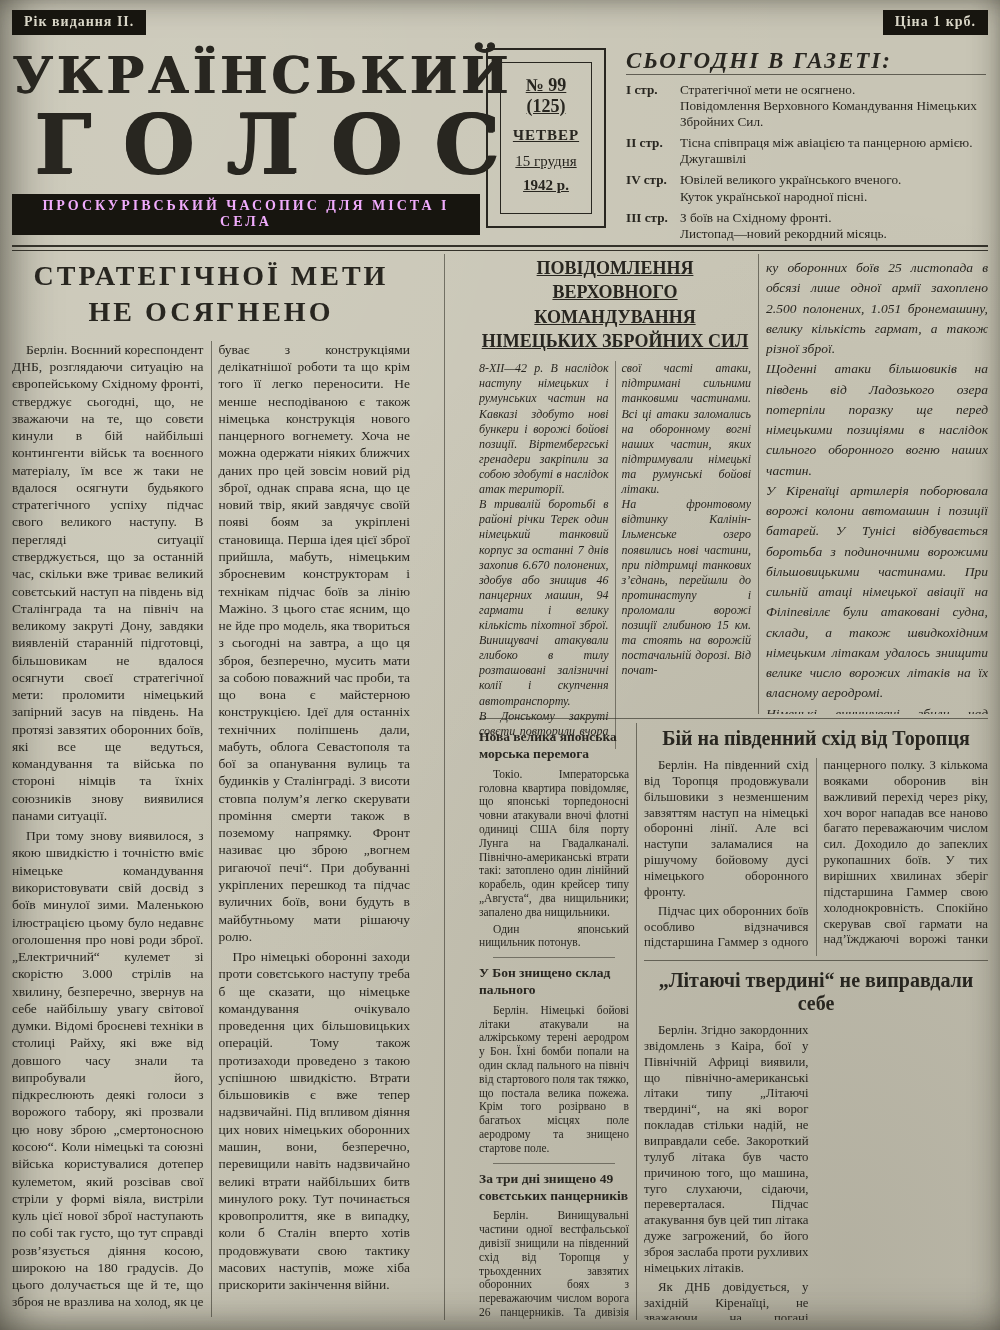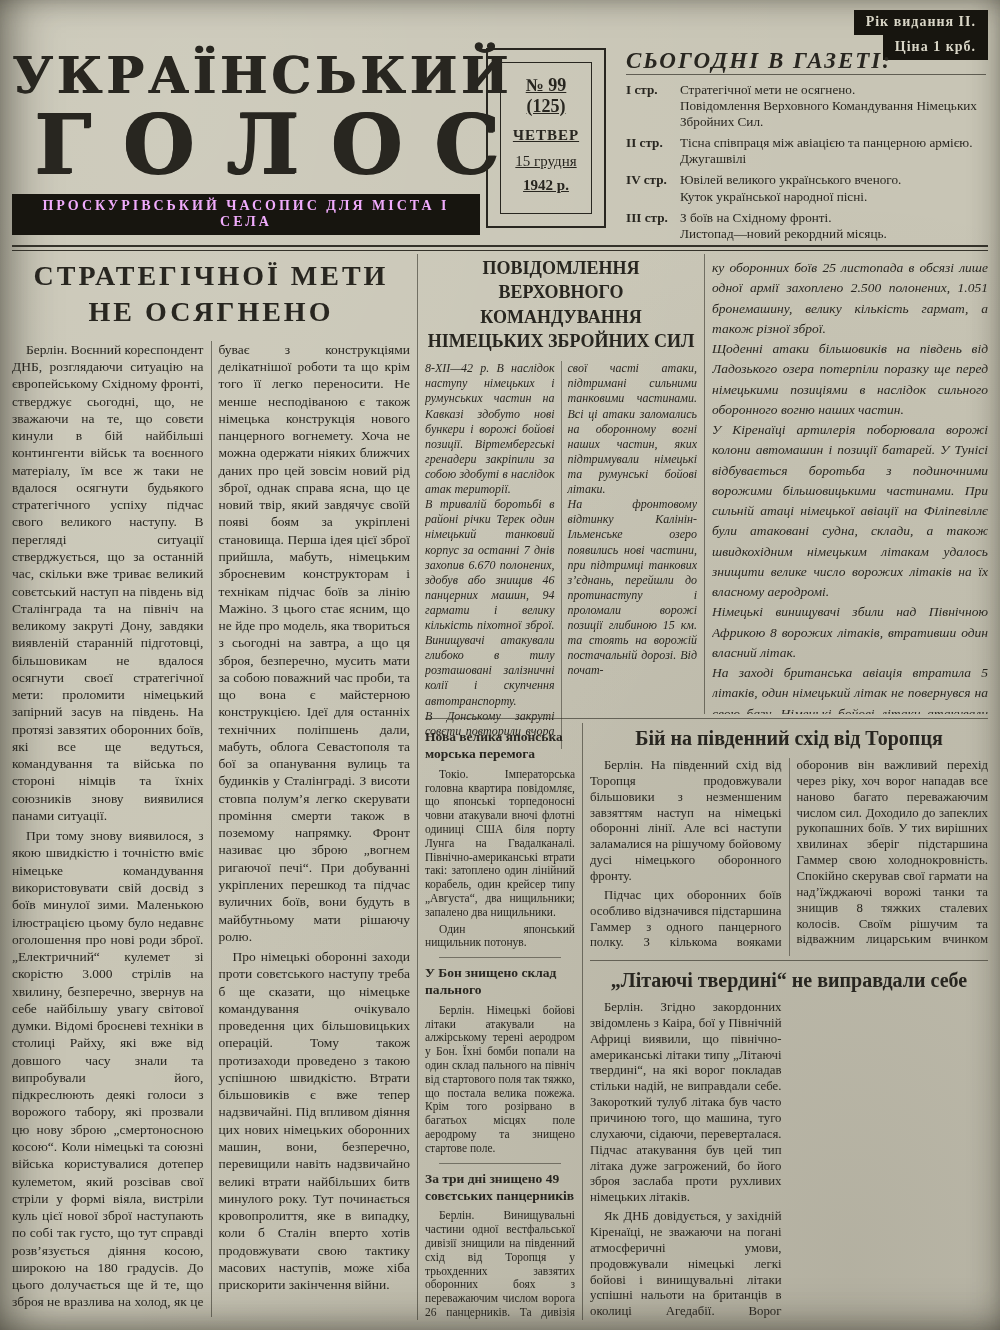--- a/index.html
+++ b/index.html
@@ -13,21 +13,21 @@
       radial-gradient(ellipse at 18% 8%, rgba(255,255,248,0.12), transparent 55%),
       radial-gradient(ellipse at 85% 95%, rgba(55,50,38,0.14), transparent 60%),
       #c8c5b5;
     box-shadow:
       inset 28px 0 50px -22px rgba(40,38,28,.6),
       inset -16px 0 34px -20px rgba(40,38,28,.45),
       inset 0 -24px 44px -24px rgba(40,38,28,.5),
       inset 0 18px 30px -24px rgba(40,38,28,.35);
   }
   
-  .topbar { display:flex; justify-content:space-between; align-items:flex-end; height:30px; margin-bottom:6px;flex-direction:column; }
+  .topbar { display:flex; justify-content:space-between; align-items:flex-start; height:30px; margin-bottom:6px; }
   .badge {
     background:#17150f; color:#d9d6c7; font-weight:bold; font-size:14px;
     padding:4px 12px 5px; letter-spacing:1px;
   }
   
   .masthead { display:flex; height:196px; }
   .mast-left { width:468px; flex:none; text-align:center; padding-top:4px; }
   .title1 {
     font-family:"DejaVu Serif",serif; font-weight:bold; font-size:50px; line-height:1.05;
     letter-spacing:4px; text-shadow:1px 0 0 currentColor;
@@ -52,32 +52,32 @@
     border-bottom:1px solid rgba(40,38,30,.65); margin-bottom:7px;
   }
   .toc-item { display:flex; font-size:13.2px; line-height:1.22; margin-bottom:5px; }
   .toc-page { font-weight:bold; width:54px; flex:none; }
   .toc-text { white-space:pre-line; flex:1; }
   
   .double-rule { height:6px; border-top:2px solid #34322a; border-bottom:1px solid #34322a; margin:3px 0; }
   .hrule { border-top:1px solid rgba(40,38,30,.6); margin:4px 0; }
   .vrule { width:1px; background:rgba(40,38,30,.55); flex:none; margin:0 7px; }
   
-  .content { display:flex; height:1066px; margin-top:3px; }
+  .content { display:flex; height:1066px; margin-top:3px;gap:27px; }
   .col-left { width:398px; flex:none; }
   .headline-lg { text-align:center; font-weight:bold; font-size:28px; letter-spacing:3px; line-height:1.3; margin:4px 0 10px; }
   .body-cols {
     column-count:2; column-gap:15px; column-rule:1px solid rgba(40,38,30,.55); column-fill:auto;
     height:976px; overflow:hidden; text-align:justify; font-size:13.5px; line-height:1.28;
   }
   .body-cols p, .single-col p, .cols2 p, .japan p { text-indent:14px; margin-bottom:3px; }
   .col-right { flex:1; display:flex; flex-direction:column; }
   .okw-section { display:flex; height:460px; }
   .okw-left { width:272px; flex:none; }
-  .okw-headline { text-align:center; font-weight:bold; font-size:18px; line-height:1.35; margin:2px 0 8px; }
+  .okw-headline { text-align:center; font-weight:bold; font-size:18px; line-height:1.35; margin:2px 0 8px;text-decoration:underline; }
   .okw-cols {
     column-count:2; column-gap:13px; column-rule:1px solid rgba(40,38,30,.5); column-fill:auto;
     height:388px; overflow:hidden; font-style:italic; font-size:12px; line-height:1.26; text-align:justify;
   }
   .okw-right { flex:1; font-style:italic; font-size:13.5px; line-height:1.5; text-align:justify; overflow:hidden; padding-top:4px; }
   .lower-section { display:flex; flex:1; overflow:hidden; }
   .japan { width:150px; flex:none; font-size:11.5px; line-height:1.2; text-align:justify; overflow:hidden; }
   .sub-title { font-weight:bold; font-size:13.5px; line-height:1.25; text-align:left; margin:6px 0 5px; text-indent:0; }
   .sub-rule { border-top:1px solid rgba(40,38,30,.5); margin:7px 14px; }
   .right-lower { flex:1; display:flex; flex-direction:column; overflow:hidden; }

